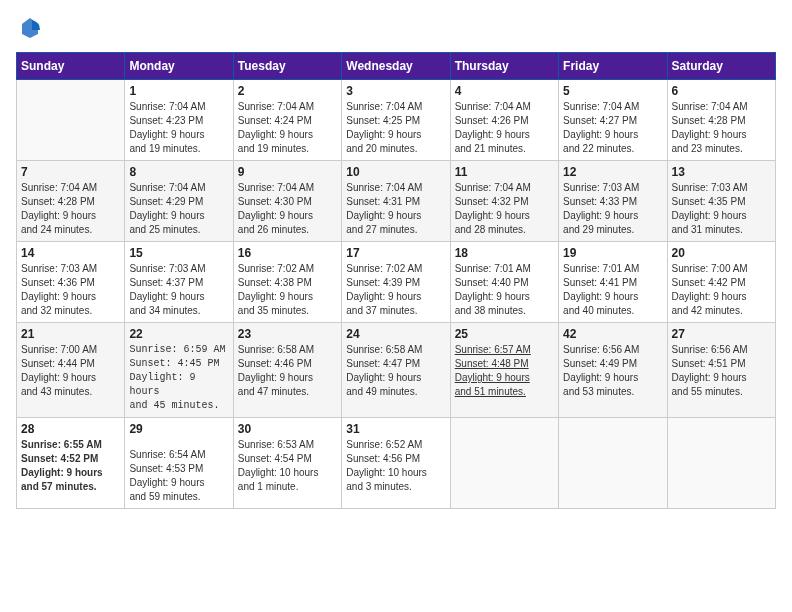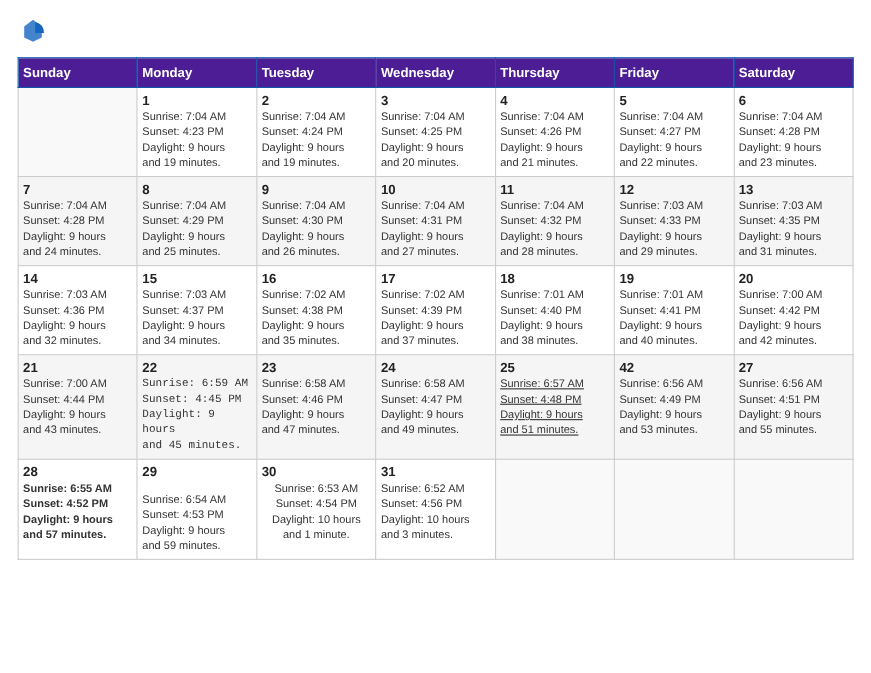--- a/index.html
+++ b/index.html
@@ -325,21 +325,21 @@
         </td>
         <td>
           <div class="day-number">29</div>
           <div class="day-info" style="white-space: pre-line; margin-top: 12px;">Sunrise: 6:54 AM
 Sunset: 4:53 PM
 Daylight: 9 hours
 and 59 minutes.</div>
         </td>
         <td>
           <div class="day-number">30</div>
-          <div class="day-info" style="white-space: pre-line; text-align: center;">Sunrise: 6:53 AM
+          <div class="day-info" style="white-space: pre-line;">Sunrise: 6:53 AM
 Sunset: 4:54 PM
 Daylight: 10 hours
 and 1 minute.</div>
         </td>
         <td>
           <div class="day-number">31</div>
           <div class="day-info" style="white-space: pre-line;">Sunrise: 6:52 AM
 Sunset: 4:56 PM
 Daylight: 10 hours
 and 3 minutes.</div>

